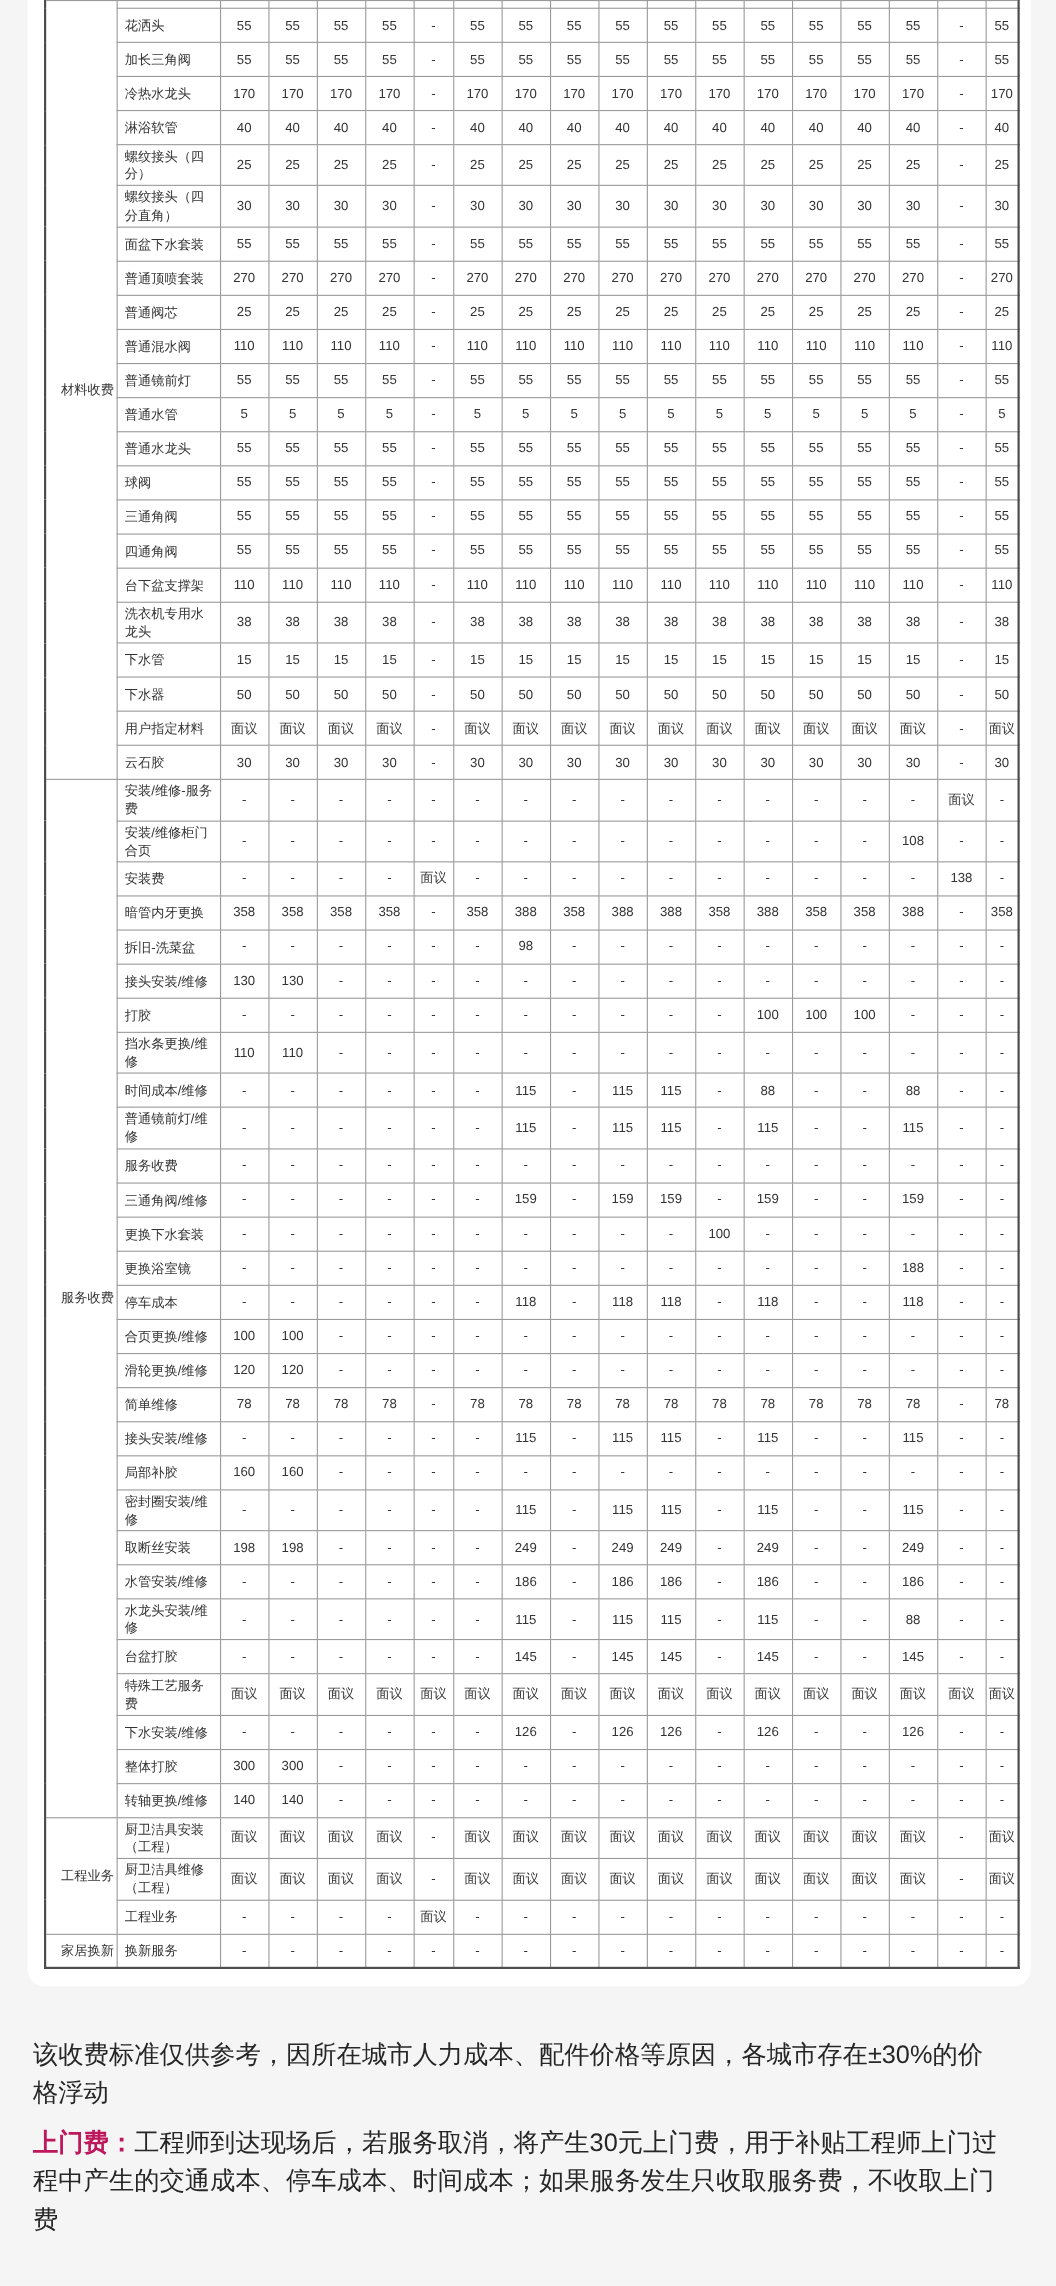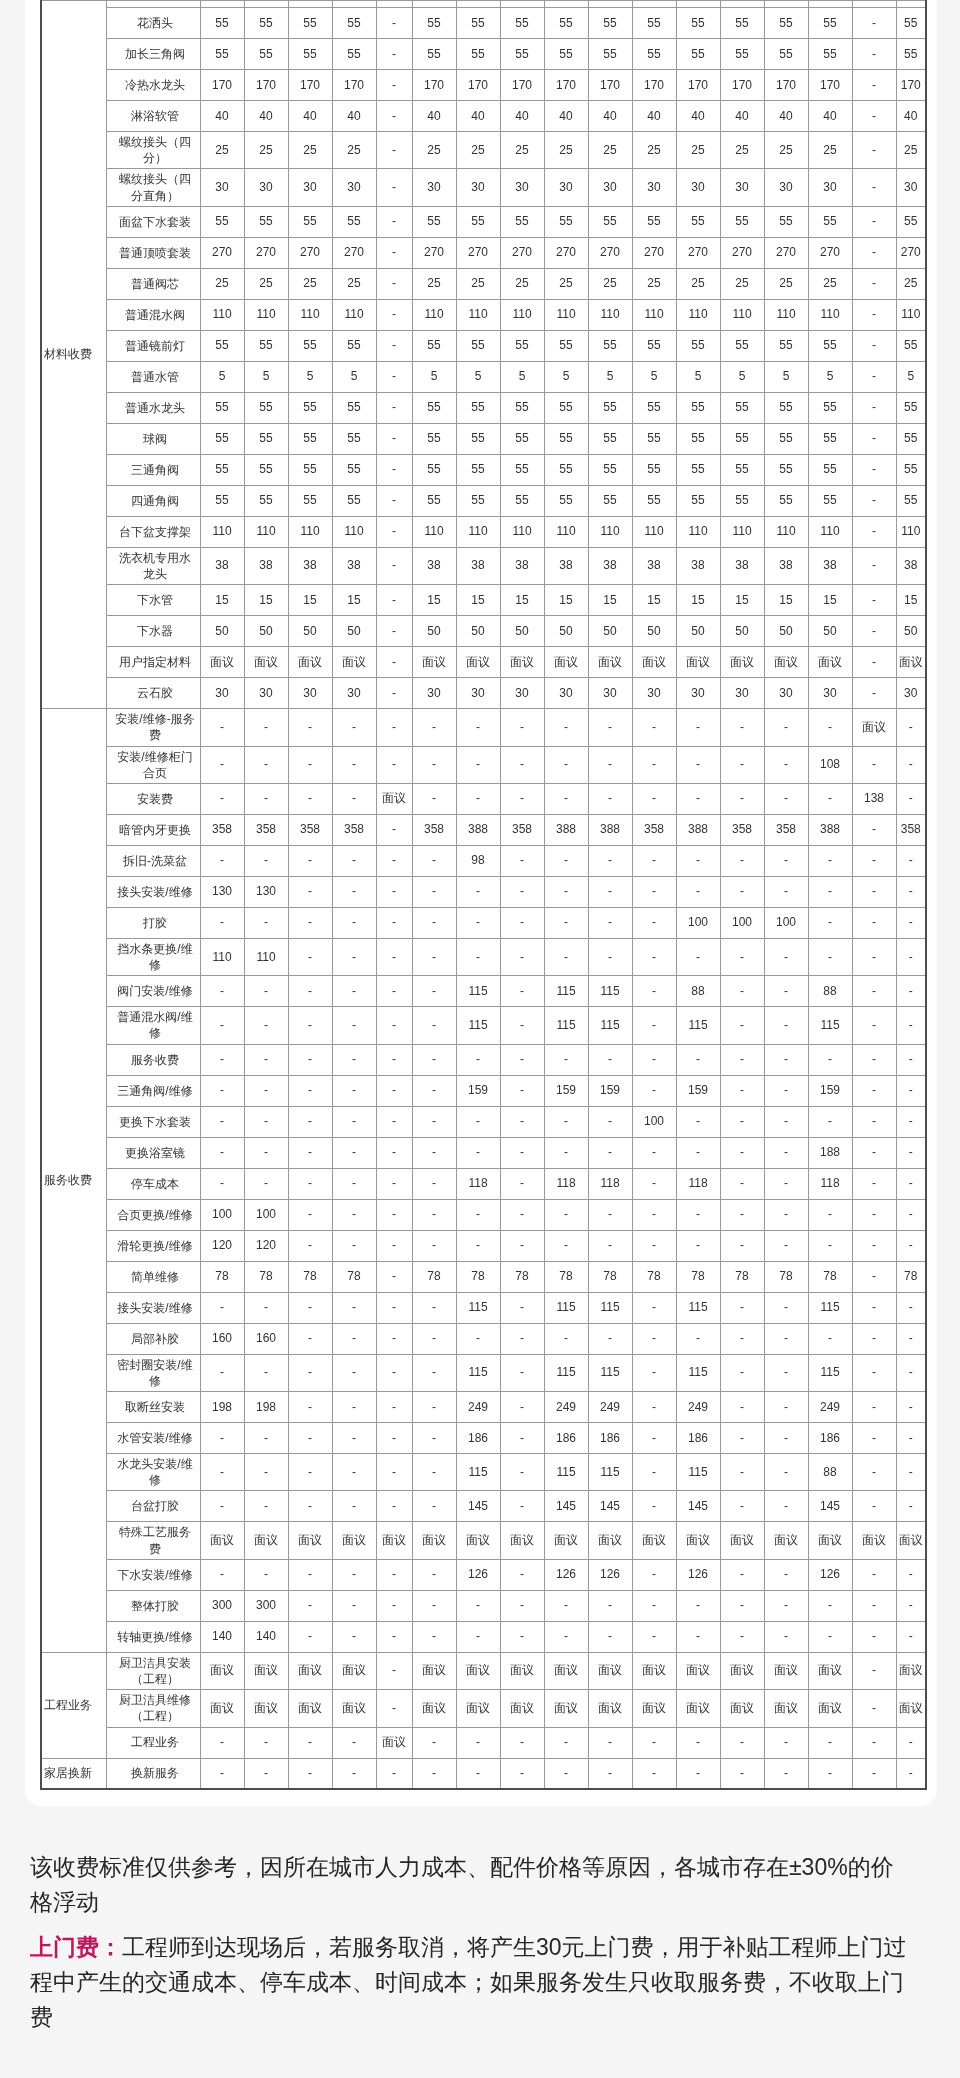--- a/index.html
+++ b/index.html
@@ -28,22 +28,22 @@
   table.price td{
     border:1px solid #999;
     font-size:12px;
     color:#333;
     vertical-align:middle;
     overflow:hidden;
     word-break:break-all;
   }
   table.price tr{height:31px;}
   table.price tr.sliver{height:7px;}
-  td.g{ text-align:left; padding:0 2px; }
-  td.l{ text-align:center; padding:2px 3px 2px 7px; border-right:2px solid #4d4d4d; line-height:1.35; }
+  td.g{ text-align:right; padding:0 2px; }
+  td.l{ text-align:left; padding:2px 3px 2px 7px; border-right:2px solid #4d4d4d; line-height:1.35; }
   td.v{ text-align:center; padding:2px 1px; line-height:1.25; }
   td.ts{ border-top:2px solid #4d4d4d; }
   td.tl{ border-left:2px solid #4d4d4d; }
   .footer{
     margin:44px 30px 0 30px;
     color:#262626;
     font-size:23px;
     line-height:35px;
   }
   .footer p{margin:0 16px 10px 0;}
@@ -692,41 +692,41 @@
           <td class="v">-</td>
           <td class="v">-</td>
           <td class="v tl">-</td>
           <td class="v">-</td>
           <td class="v">-</td>
           <td class="v tl">-</td>
           <td class="v tl">-</td>
           <td class="v tl">-</td>
         </tr>
         <tr>
-          <td class="l">阀门安装/维修</td>
+          <td class="l">时间成本/维修</td>
           <td class="v">-</td>
           <td class="v">-</td>
           <td class="v">-</td>
           <td class="v">-</td>
           <td class="v">-</td>
           <td class="v">-</td>
           <td class="v">115</td>
           <td class="v">-</td>
           <td class="v tl">115</td>
           <td class="v">115</td>
           <td class="v">-</td>
           <td class="v tl">88</td>
           <td class="v">-</td>
           <td class="v">-</td>
           <td class="v tl">88</td>
           <td class="v tl">-</td>
           <td class="v tl">-</td>
         </tr>
         <tr>
-          <td class="l">普通混水阀/维修</td>
+          <td class="l">普通镜前灯/维修</td>
           <td class="v">-</td>
           <td class="v">-</td>
           <td class="v">-</td>
           <td class="v">-</td>
           <td class="v">-</td>
           <td class="v">-</td>
           <td class="v">115</td>
           <td class="v">-</td>
           <td class="v tl">115</td>
           <td class="v">115</td>

